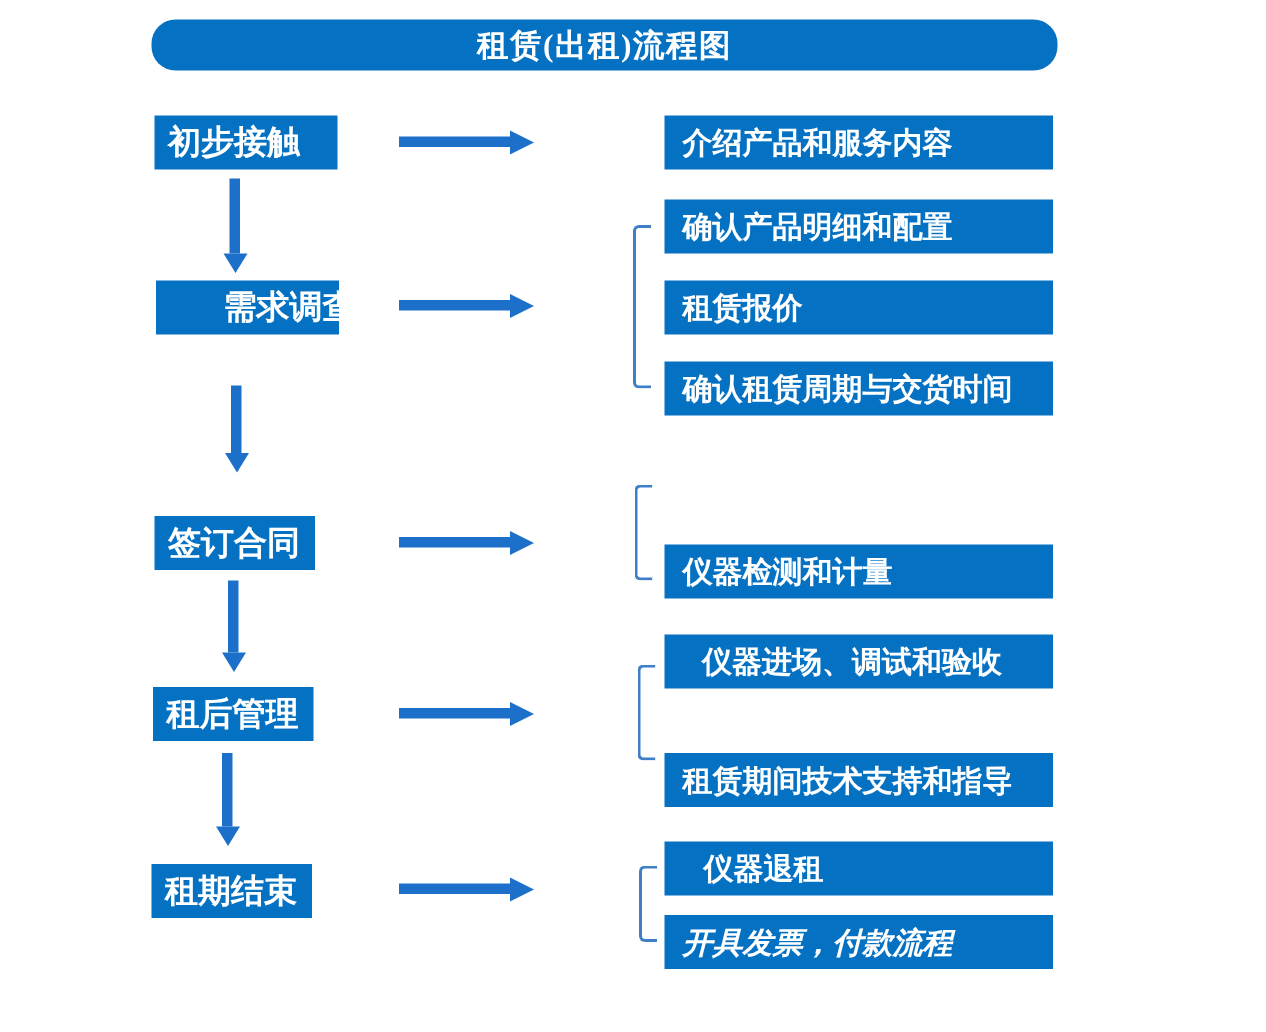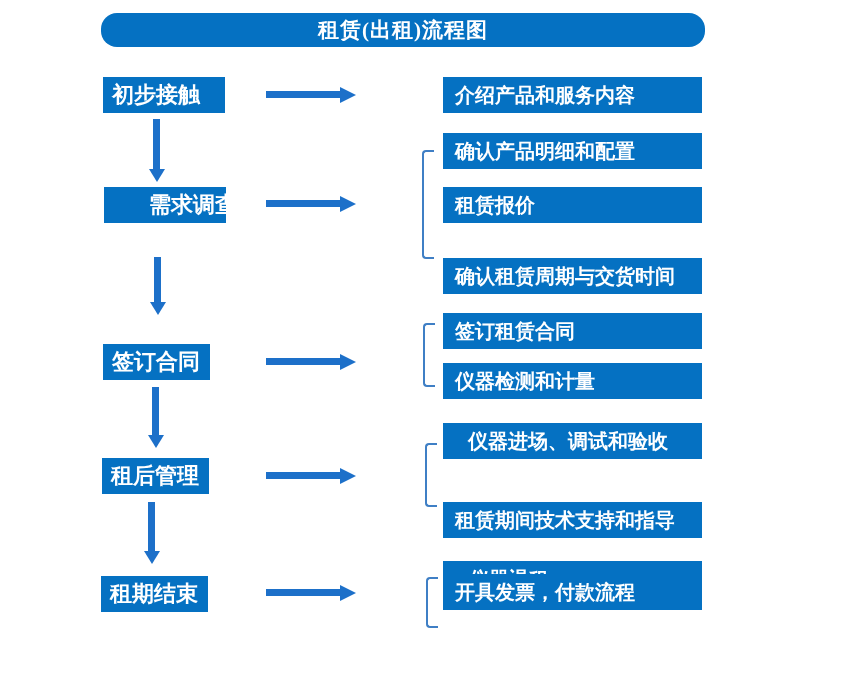--- a/index.html
+++ b/index.html
@@ -101,24 +101,23 @@
 
   <div class="bracket" style="left:422px; top:150px; height:109px;"></div>
   <div class="bracket" style="left:423px; top:323px; height:64px;"></div>
   <div class="bracket" style="left:425px; top:443px; height:64px;"></div>
   <div class="bracket" style="left:426px; top:577px; height:51px;"></div>
 
   <div class="bluebox detail" style="top:77px;">介绍产品和服务内容</div>
 
   <div class="bluebox detail" style="top:133px;">确认产品明细和配置</div>
   <div class="bluebox detail" style="top:187px;">租赁报价</div>
-  <div class="bluebox detail" style="top:241px;margin-top:17px;">确认租赁周期与交货时间</div>
+  <div class="bluebox detail" style="top:241px;">确认租赁周期与交货时间</div>
 
-  <div class="bluebox detail" style="top:313px;">签订租赁合同</div>
   <div class="bluebox detail" style="top:363px;text-align:right;">仪器检测和计量</div>
 
   <div class="bluebox detail" style="top:423px;padding-left:25px;">仪器进场、调试和验收</div>
   <div class="bluebox detail" style="top:490px;margin-top:12px;">租赁期间技术支持和指导</div>
 
   <div class="bluebox detail" style="top:561px;padding-left:26px;">仪器退租</div>
-  <div class="bluebox detail" style="top:574px;">开具发票，付款流程</div>
+  <div class="bluebox detail" style="top:610px;font-style:italic;">开具发票，付款流程</div>
 
 </div>
 
 </body></html>

